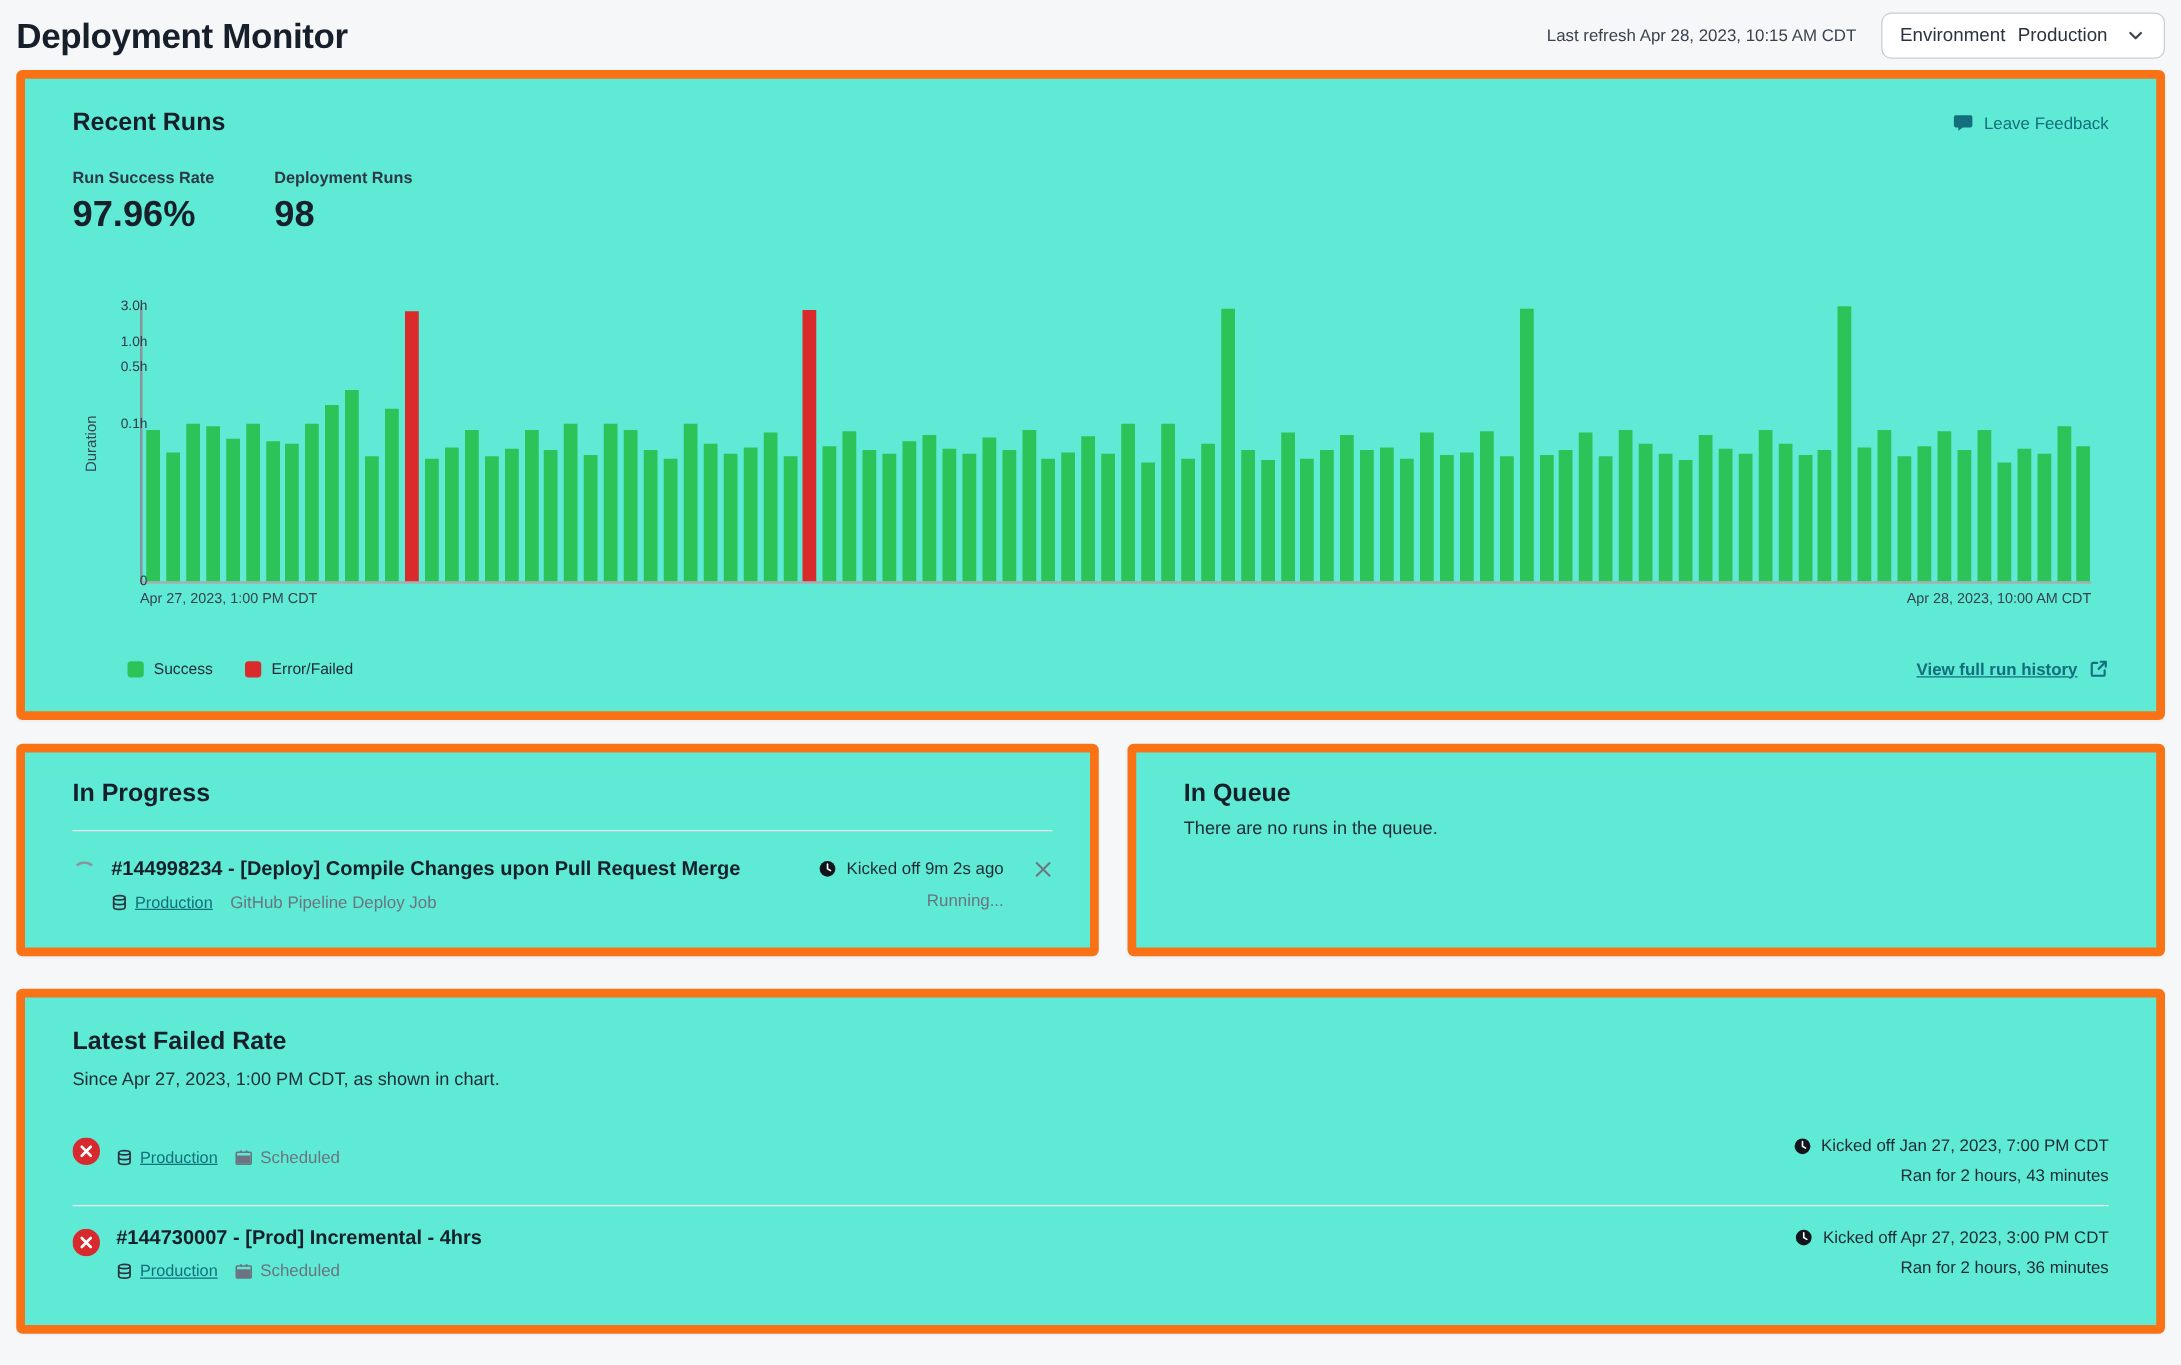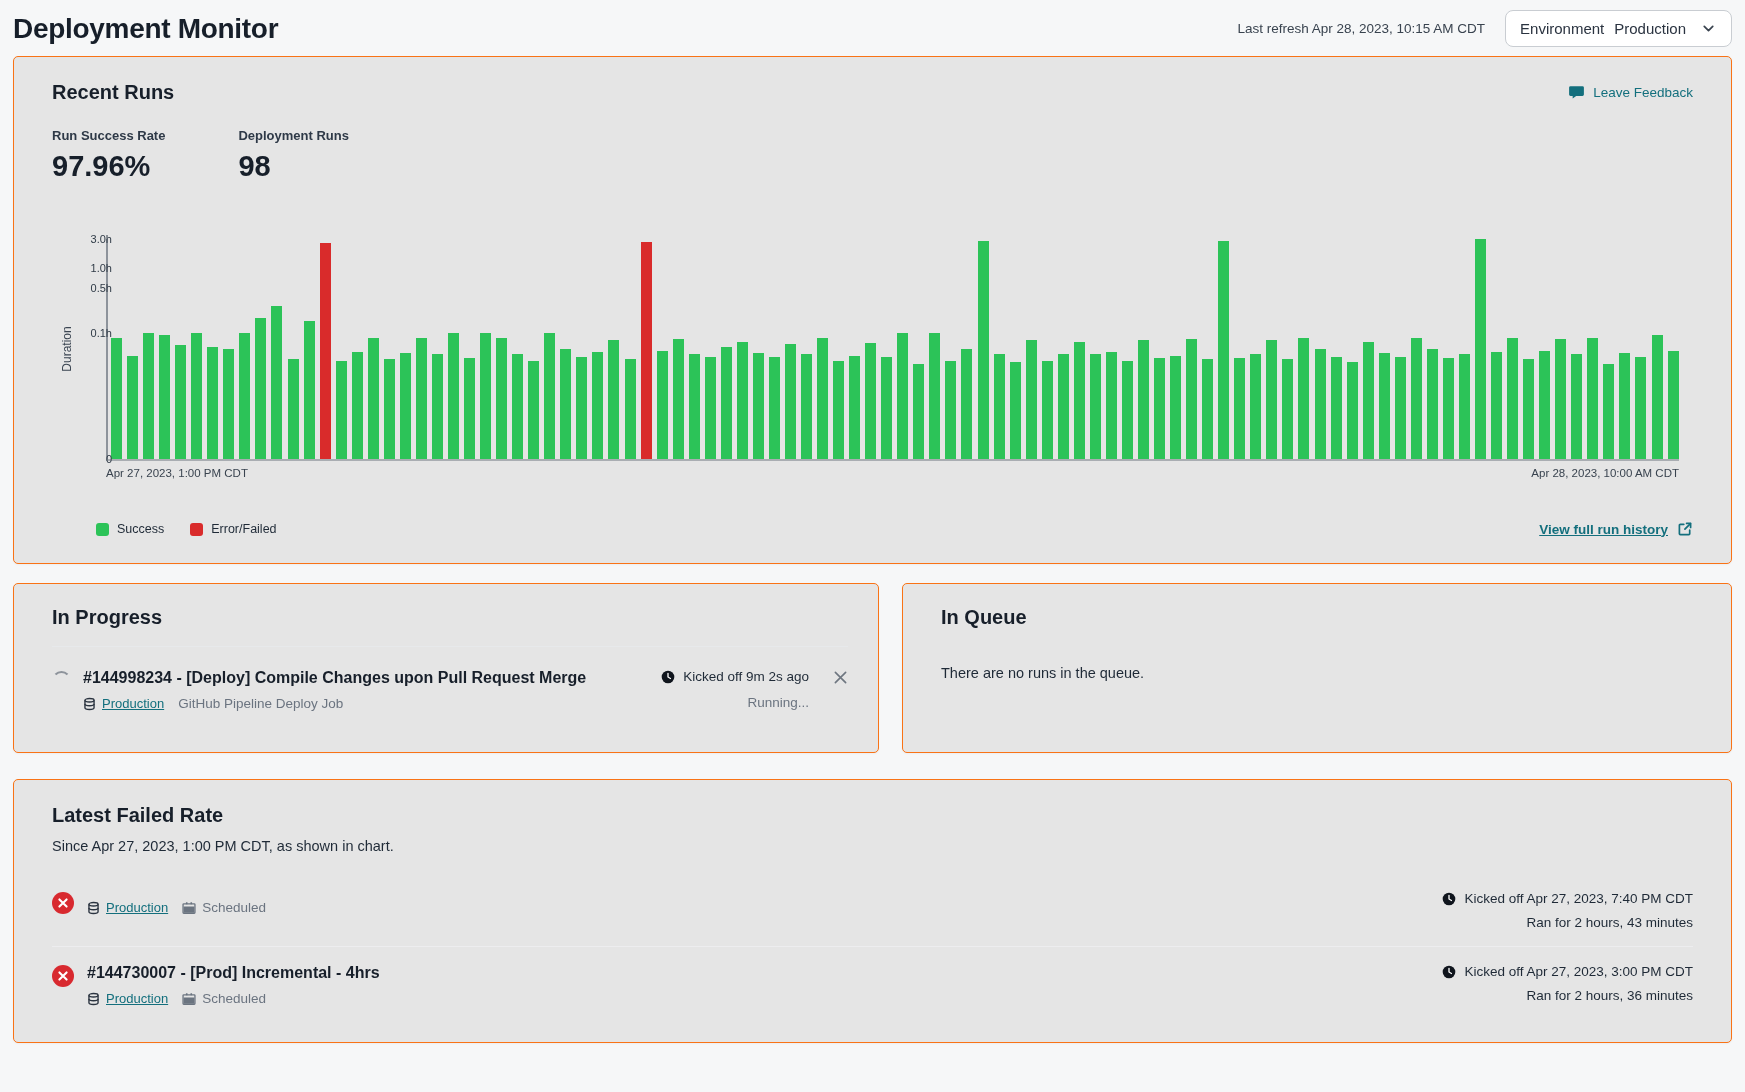--- a/index.html
+++ b/index.html
@@ -12,28 +12,28 @@
   }
   
   .page-header{ display:flex; align-items:center; justify-content:space-between; padding:10px 13px 9px 13px; }
   .page-title{ font-size:28px; font-weight:700; color:#171f2a; letter-spacing:-.3px; }
   .header-right{ display:flex; align-items:center; gap:20px; }
   .last-refresh{ font-size:13.5px; color:#39434f; }
   .env-select{ display:flex; align-items:center; gap:10px; background:#fff; border:1px solid #c9cdd2; border-radius:8px; padding:9px 14px; font-size:15px; color:#2a3340; cursor:pointer; }
   .env-select .chev{ display:flex; margin-left:4px; }
 
   
-  .card{ background:#e5e5e5; border:1px solid #f97316; border-radius:5px; box-shadow:0 1px 2px rgba(16,24,40,.04); }
+  .card{ background:#5eead4; border:7px solid #f97316; border-radius:5px; box-shadow:0 1px 2px rgba(16,24,40,.04); }
   .card-title{ font-size:20px; font-weight:700; color:#171f2a; }
 
   
   #recent-card{ margin:0 13px; padding:24px 38px 26px; }
   .recent-head{ display:flex; align-items:center; justify-content:space-between; }
   .feedback-link{ display:flex; align-items:center; gap:8px; color:#136f7d; font-size:13.5px; cursor:pointer; }
-  .stats-row{ display:flex; gap:73px; margin-top:24px; }
+  .stats-row{ display:flex; gap:48px; margin-top:24px; }
   .stat-label{ font-size:13px; font-weight:700; color:#2e3947; }
   .stat-value{ font-size:29px; font-weight:700; color:#171f2a; margin-top:7px; }
 
   .chart-wrap{ position:relative; margin-top:56px; }
   .axis-title{ position:absolute; left:-8px; top:110px; transform:translateY(-50%) rotate(-90deg); font-size:12px; color:#3b4552; }
   .yticks{ position:absolute; left:16px; top:0; height:220px; width:50px; }
   .ytick{ position:absolute; right:6px; transform:translateY(-50%); font-size:11px; color:#2f3a46; }
   .plot{ margin-left:54px; margin-right:14px; height:222px; border-left:2px solid #8d939b; border-bottom:2px solid #a9adb2; display:flex; align-items:flex-end; justify-content:space-between; padding-left:3px; }
   .bar{ width:11px; background:#2cc358; }
   .bar.failed{ background:#d92b2b; }
@@ -58,21 +58,21 @@
   .run-meta{ display:flex; align-items:center; gap:14px; margin-top:9px; }
   .env-chip{ display:flex; align-items:center; gap:6px; cursor:pointer; }
   .env-chip a{ font-size:13px; color:#136f7d; text-decoration:underline; }
   .job-name{ font-size:13.5px; color:#6b7480; }
   .meta-gray{ display:flex; align-items:center; gap:6px; font-size:13.5px; color:#6b7480; }
   .run-right{ display:flex; align-items:flex-start; }
   .run-right-col{ display:flex; flex-direction:column; align-items:flex-end; }
   .kicked-row{ display:flex; align-items:center; gap:8px; font-size:13.5px; color:#1f2a37; }
   .running{ font-size:13.5px; color:#6b7480; margin-top:11px; }
   .close-btn{ margin-left:24px; margin-top:1px; cursor:pointer; display:flex; }
-  .queue-empty{ font-size:14.5px; color:#1f2a37; margin-top:36px; }
+  .queue-empty{ font-size:14.5px; color:#1f2a37; margin-top:8px; }
 
   
   #failed-card{ margin:26px 13px 0; padding:24px 38px 20px; }
   .failed-sub{ font-size:14.5px; color:#1f2a37; margin-top:11px; }
   .failed-row{ display:flex; align-items:flex-start; gap:13px; padding:17px 0 16px; }
   .failed-row + .failed-row{ border-top:1px solid #ededef; }
   .failed-list{ margin-top:20px; }
   .fail-badge{ flex:0 0 auto; margin-top:1px; }
   .ran-for{ font-size:13.5px; color:#1f2a37; margin-top:9px; }
   svg{ display:block; }
@@ -347,21 +347,21 @@
         </div>
       </div>
       <div class="run-right-col">
         <div class="kicked-row">
           <span>
             <svg width="14" height="14" viewBox="0 0 16 16">
                 <circle cx="8" cy="8" r="7.2" fill="#10151d"></circle>
                 <path d="M8 3.8V8l2.8 1.7" stroke="#fff" stroke-width="1.5" fill="none" stroke-linecap="round"></path>
               </svg>
           </span>
-          <span>Kicked off Apr 27, 2023, 7:40 PM CDT</span>
+          <span>Kicked off Jan 27, 2023, 7:00 PM CDT</span>
         </div>
         <div class="ran-for">Ran for 2 hours, 43 minutes</div>
       </div>
     </div>
 
     <div class="failed-row">
       <div class="fail-badge">
         <svg width="22" height="22" viewBox="0 0 22 22">
             <circle cx="11" cy="11" r="11" fill="#d8292f"></circle>
             <path d="M7.4 7.4l7.2 7.2M14.6 7.4l-7.2 7.2" stroke="#fff" stroke-width="2.1" stroke-linecap="round"></path>

